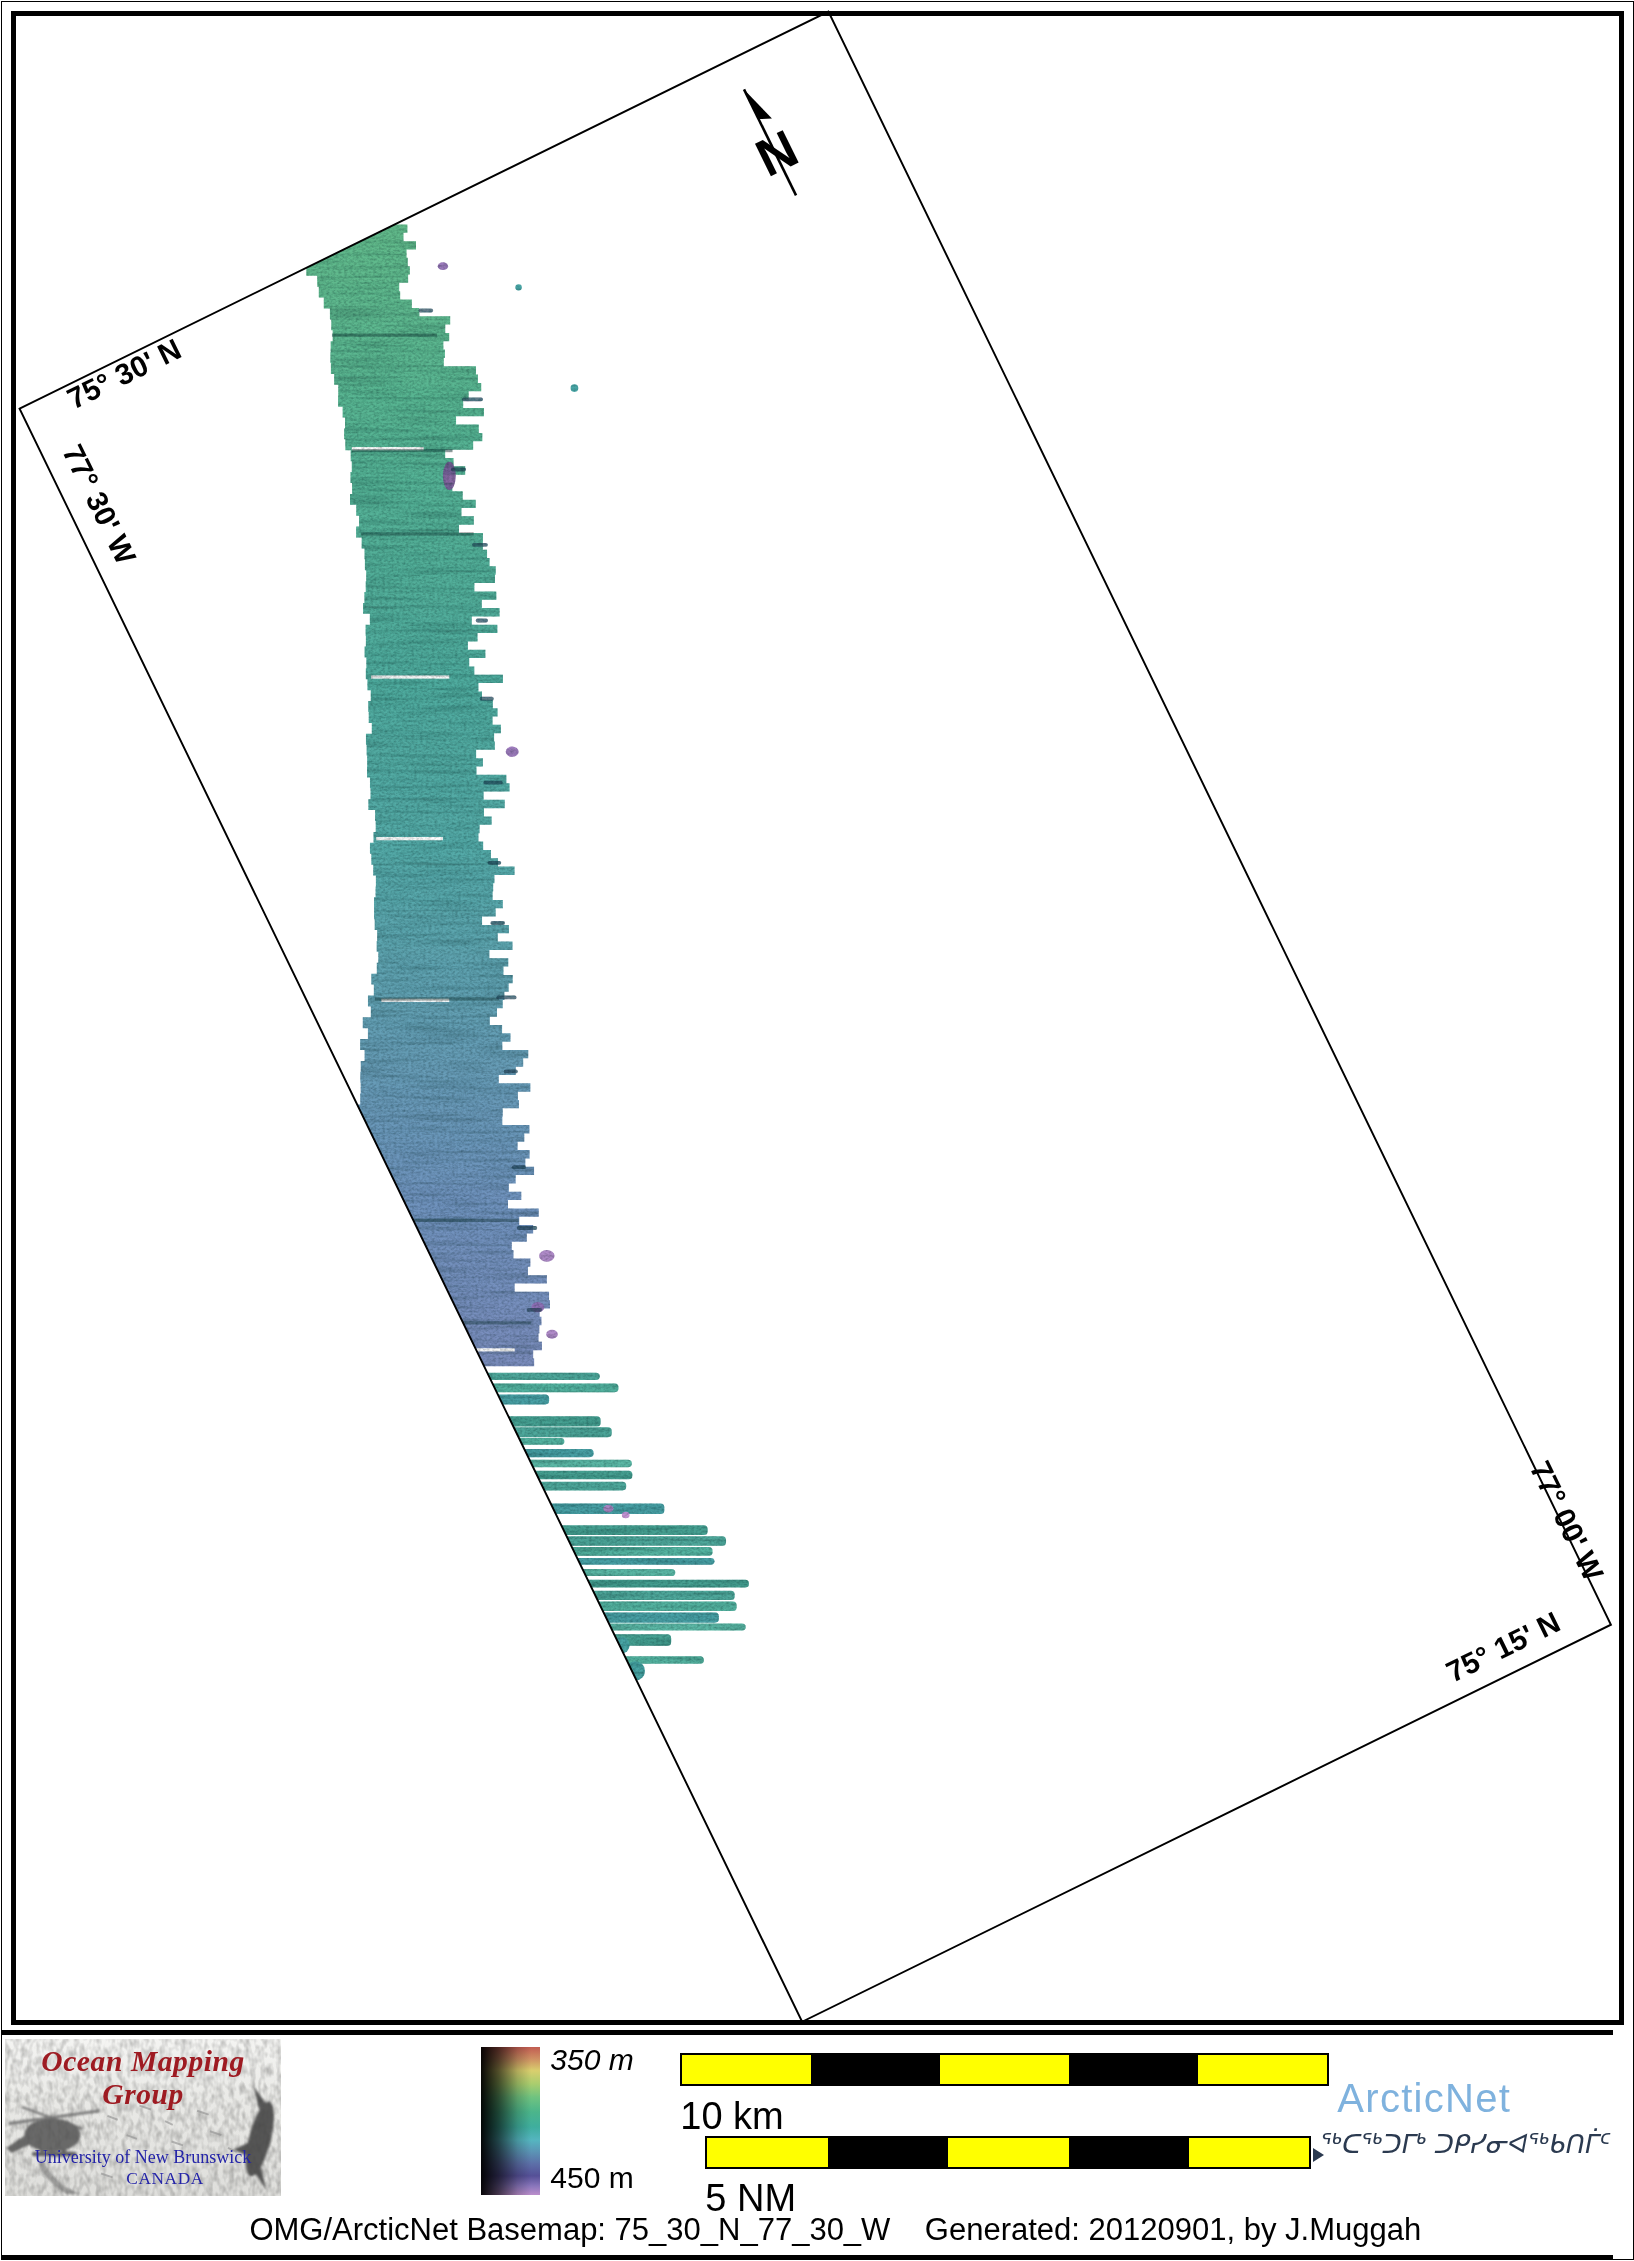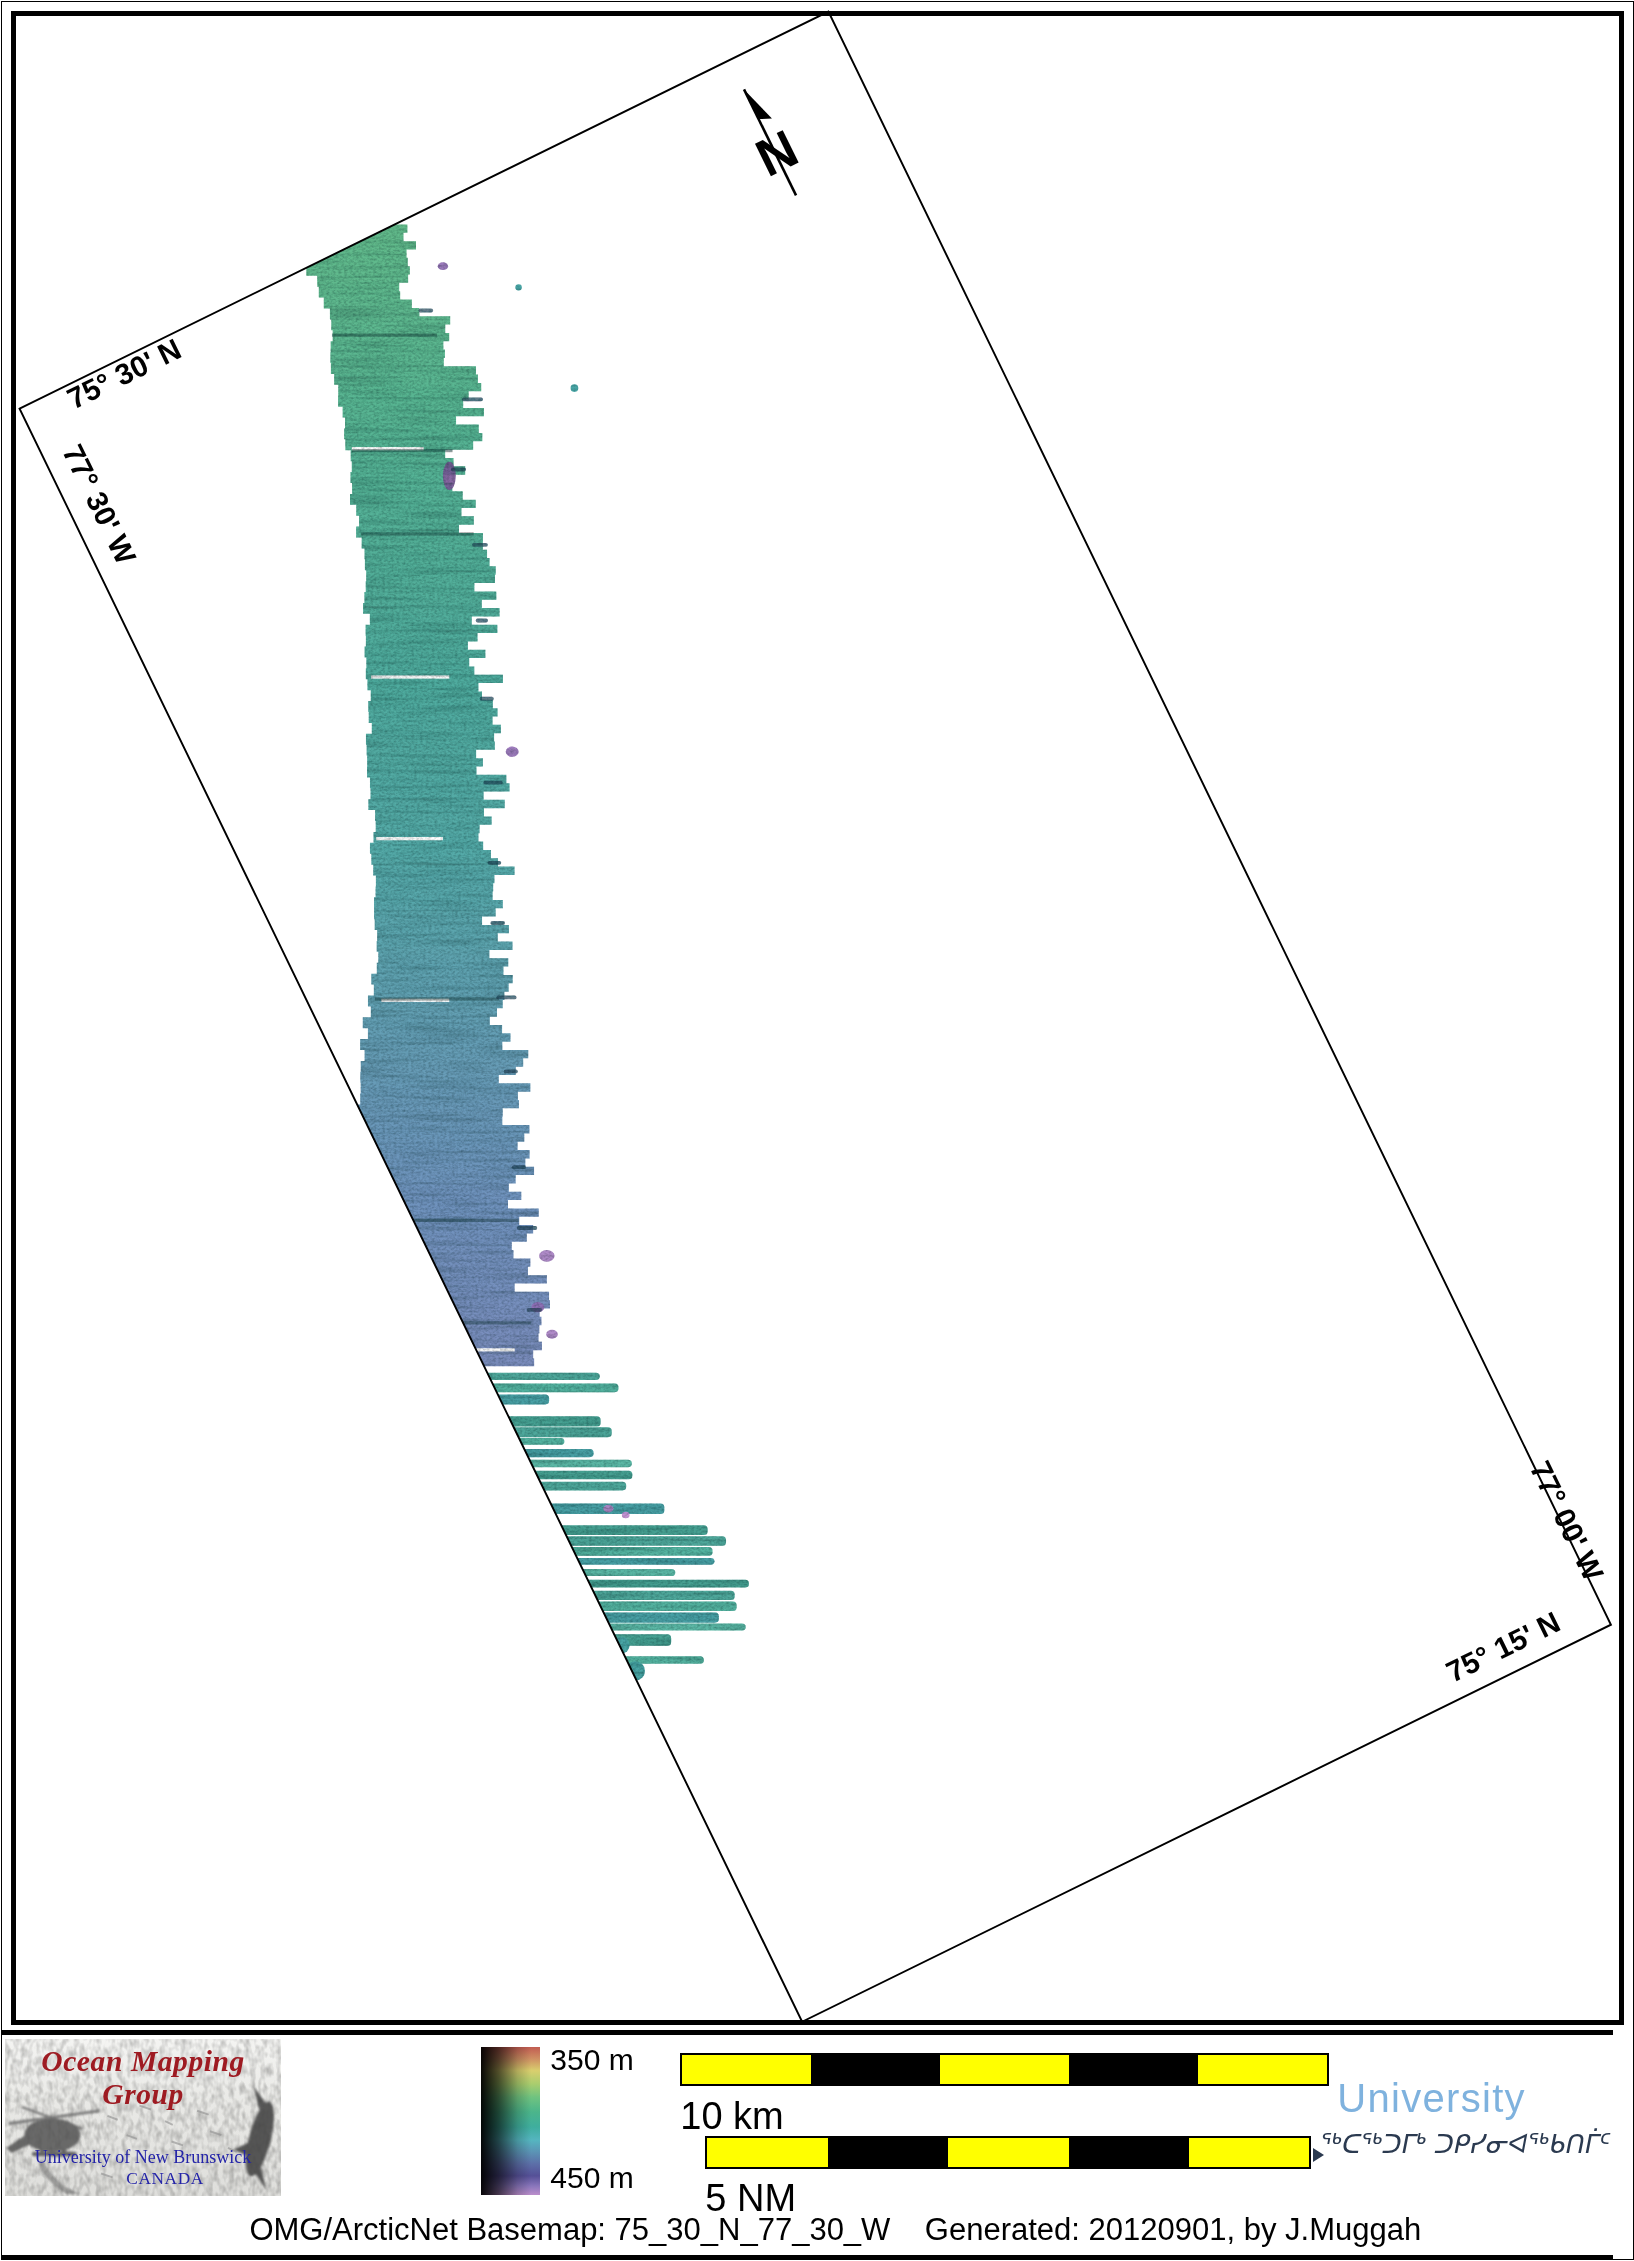--- a/index.html
+++ b/index.html
@@ -23,21 +23,21 @@
   .omg-sub1{position:absolute;left:0;top:108px;width:100%;text-align:center;
             font-family:Liberation Serif, serif;font-size:18px;}
   .omg-sub2{position:absolute;left:0;top:130px;width:100%;text-align:center;
             font-family:"Liberation Serif",serif;font-size:17.3px;letter-spacing:0.6px;padding-left:22px;}
 
   
   .colorbar{position:absolute;left:480px;top:11.5px;width:59px;height:148px;}
   .colorbar .shade{position:absolute;inset:0;
       background:linear-gradient(to right,rgba(0,0,0,.96) 0%,rgba(0,0,0,.62) 30%,rgba(0,0,0,.18) 62%,rgba(0,0,0,0) 85%);}
   .cb-label{position:absolute;left:549px;font-size:30px;color:#000;white-space:nowrap;}
-  .cb-top{top:7.7px;}
+  .cb-top{top:7.7px;font-style:italic;}
   .cb-bot{top:126px;}
 
   
   .sbar{position:absolute;height:33px;box-sizing:border-box;border:2.6px solid #000;display:flex;}
   .sbar > div{flex:1 1 0;}
   .sbar1{left:679px;top:18px;width:649px;}
   .sbar2{left:704px;top:101px;width:606px;}
   .sbar-label{position:absolute;font-size:38px;color:#000;text-align:left;white-space:nowrap;}
   .sl1{left:679px;width:649px;top:60px;}
   .sl2{left:704px;width:606px;top:142px;}
@@ -240,20 +240,20 @@
     <div class="sbar-label sl1">10 km</div>
     <div class="sbar sbar2">
         <div style="background: rgb(255, 255, 0);"></div>
         <div style="background: rgb(0, 0, 0);"></div>
         <div style="background: rgb(255, 255, 0);"></div>
         <div style="background: rgb(0, 0, 0);"></div>
         <div style="background: rgb(255, 255, 0);"></div>
       </div>
     <div class="sbar-label sl2">5 NM</div>
 
-    <div class="arcticnet" style="color: rgb(127, 178, 222);">University</div>
+    <div class="arcticnet" style="color: rgb(127, 178, 222);">ArcticNet</div>
     <div class="syl-pointer"></div>
     <div class="inuktitut" style="color: rgb(43, 58, 80);">ᖅᑕᖅᑐᒥᒃ ᑐᑭᓯᓂᐊᖅᑲᑎᒦᑦ</div>
 
     <div class="caption">OMG/ArcticNet Basemap: 75_30_N_77_30_W    Generated: 20120901, by J.Muggah</div>
   </div>
 </div>
 
 
 </body></html>

